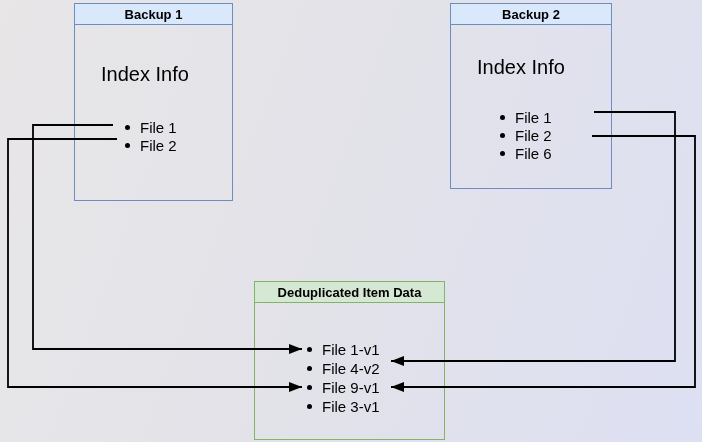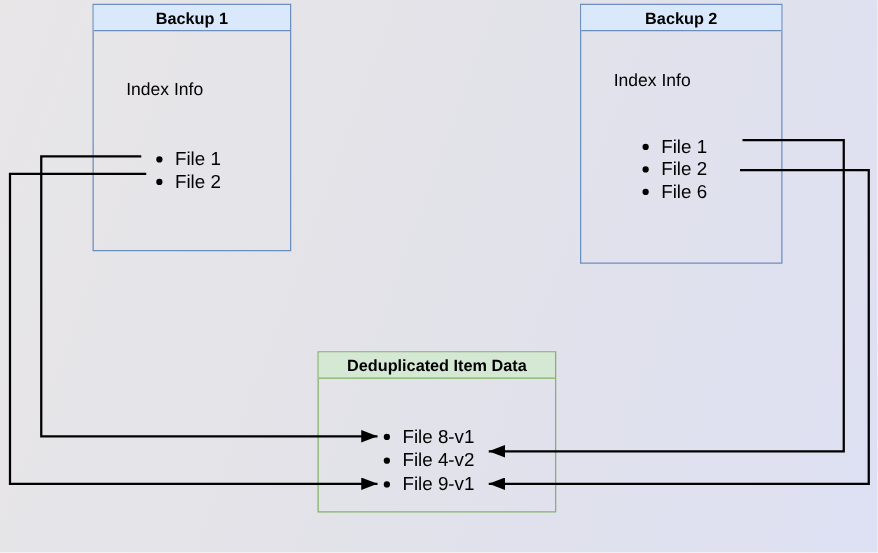--- a/index.html
+++ b/index.html
@@ -27,21 +27,21 @@
     display: flex;
     align-items: center;
     justify-content: center;
     font-size: 13px;
     font-weight: bold;
     color: #000;
     letter-spacing: 0;
   }
   .body-label {
     position: absolute;
-    font-size: 14px;
+    font-size: 20px;
     color: #000;
     white-space: nowrap;
   }
   ul.items {
     position: absolute;
     list-style: none;
     margin: 0;
     padding: 0;
   }
   ul.items li {
@@ -53,22 +53,22 @@
   }
   ul.items li .dot {
     width: 5px;
     height: 5px;
     border-radius: 50%;
     background: #000;
     margin-right: 10px;
     flex: 0 0 auto;
   }
   #backup1 { left: 74px;  top: 3px;   width: 159px; height: 198px; }
-  #backup2 { left: 464px; top: 3px;   width: 162px; height: 208px; }
-  #dedup   { left: 254px; top: 281px; width: 191px; height: 129px; }
+  #backup2 { left: 450px; top: 3px;   width: 162px; height: 186px; }
+  #dedup   { left: 254px; top: 281px; width: 191px; height: 159px; }
 
   #backup1 .body-label { left: 26px; top: 59px; }
   #backup2 .body-label { left: 26px; top: 52px; }
 
   #backup1 ul.items { left: 50px; top: 114px; }
   #backup1 ul.items li { height: 18px; }
   #backup2 ul.items { left: 49px; top: 104px; }
   #backup2 ul.items li { height: 18px; }
   #dedup ul.items { left: 52px; top: 58px; }
   #dedup ul.items li { height: 19px; }
@@ -123,29 +123,33 @@
           <span>File 6</span>
         </li>
       </ul>
   </div>
 
   <div class="node" id="dedup" style="border-color: rgb(130, 179, 102);">
     <div class="header" style="background: rgb(213, 232, 212); border-bottom-color: rgb(130, 179, 102);">Deduplicated Item Data</div>
     <ul class="items">
         <li>
           <span class="dot"></span>
-          <span>File 8-v1</span>
+          <span>File 1-v1</span>
         </li>
         <li>
           <span class="dot"></span>
           <span>File 4-v2</span>
         </li>
         <li>
           <span class="dot"></span>
           <span>File 9-v1</span>
+        </li>
+        <li>
+          <span class="dot"></span>
+          <span>File 3-v1</span>
         </li>
       </ul>
   </div>
 
   <svg class="edges" id="edges" viewBox="0 0 702 442" xmlns="http://www.w3.org/2000/svg">
     <defs>
       <marker id="arrow" markerWidth="14" markerHeight="10" refX="13" refY="5" orient="auto" markerUnits="userSpaceOnUse">
         <path d="M0,0 L13,5 L0,10 Z" fill="#000000"></path>
       </marker>
     </defs>

